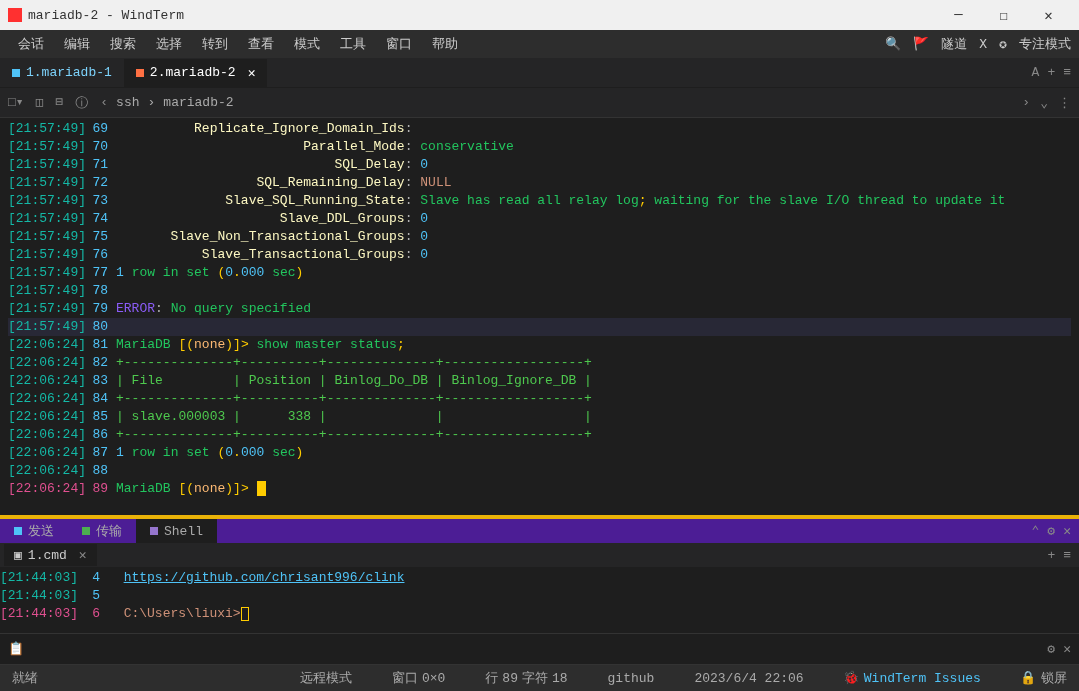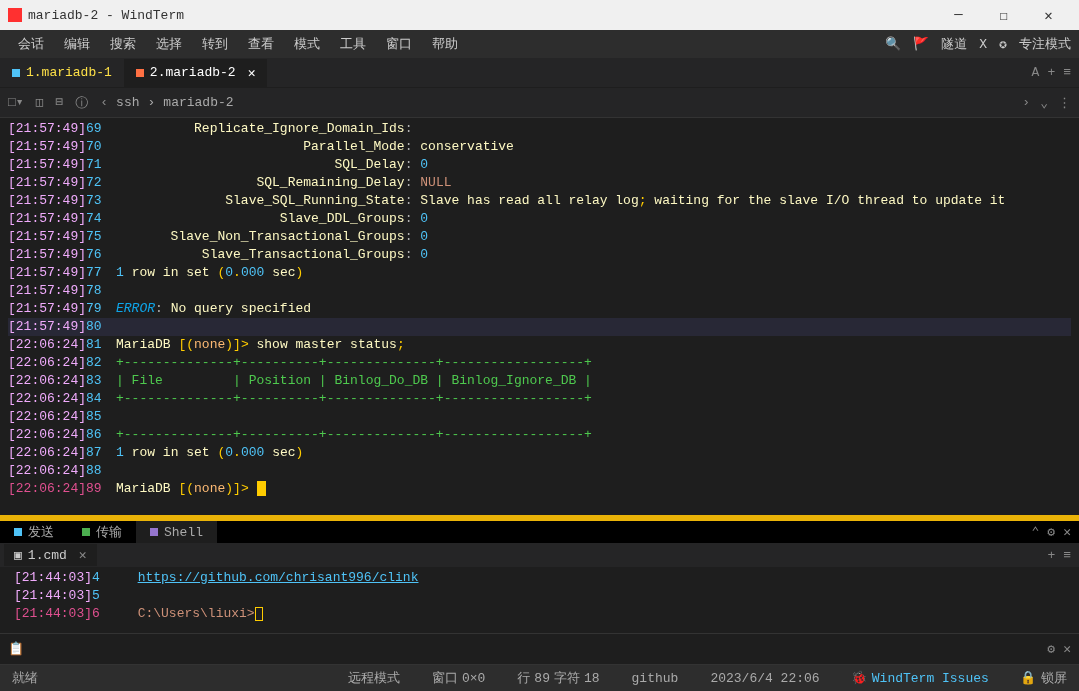--- a/index.html
+++ b/index.html
@@ -6,58 +6,58 @@
 body{background:#1e1e1e;color:#d4d4d4;width:1079px;height:691px;overflow:hidden;display:flex;flex-direction:column;}
 .titlebar{height:30px;background:#f0f0f0;display:flex;align-items:center;padding:0 8px;color:#333;font-family:'Segoe UI',sans-serif;font-size:12px;}
 .titlebar-icon{width:14px;height:14px;background:#ff3030;margin-right:6px;}
 .titlebar-title{flex:1;}
 .titlebar-btns{display:flex;gap:0;}
 .titlebar-btn{width:45px;height:30px;display:flex;align-items:center;justify-content:center;cursor:pointer;font-size:14px;}
 .menubar{height:28px;background:#2d2d2d;display:flex;align-items:center;padding:0 8px;color:#ccc;font-family:'Microsoft YaHei',sans-serif;font-size:12px;}
 .menu-item{padding:0 10px;cursor:pointer;}
 .menu-right{margin-left:auto;display:flex;align-items:center;gap:12px;}
 .tabs{height:30px;background:#252526;display:flex;align-items:center;border-bottom:1px solid #1e1e1e;}
-.tab{padding:6px 12px;display:flex;align-items:center;gap:6px;cursor:pointer;color:#fde047;font-size:12px;}
+.tab{padding:6px 12px;display:flex;align-items:center;gap:6px;cursor:pointer;color:#7dd3fc;font-size:12px;}
 .tab.active{background:#1e1e1e;color:#fff;}
 .tab-dot{width:8px;height:8px;}
 .tab-close{margin-left:6px;cursor:pointer;}
 .tabs-right{margin-left:auto;padding-right:8px;display:flex;gap:8px;color:#888;}
 .toolbar{height:30px;background:#252526;display:flex;align-items:center;padding:0 8px;gap:12px;color:#888;border-bottom:1px solid #333;}
 .toolbar-icons{display:flex;gap:12px;}
 .breadcrumb{display:flex;align-items:center;gap:8px;color:#aaa;}
 .terminal{flex:1;background:#1e1e1e;overflow-y:auto;padding:2px 8px;line-height:18px;}
 .line{display:flex;white-space:pre;}
-.ts{color:#f0abfc;min-width:76px;}
+.ts{color:#14b8a6;min-width:76px;}
 .ts-hl{color:#e05090;}
-.ln{color:#4fc3f7;min-width:30px;text-align:left;padding-right:8px;}
+.ln{color:#4fc3f7;min-width:30px;text-align:right;padding-right:8px;}
 .ln-hl{color:#e05090;}
 .content{flex:1;}
 .cursor-line{background:rgba(60,60,100,.35);}
 .c-prop{color:#fef9c3;}
 .c-colon{color:#b0b0b0;}
-.c-str{color:#fef9c3;}
+.c-str{color:#22c55e;}
 .c-num{color:#4fc3f7;}
 .c-kw{color:#fdba74;}
 .c-punct{color:#ffcc00;}
 .c-sep{color:#ffcc00;}
 .c-green{color:#4ec94e;}
 .c-null{color:#ce9178;}
-.c-err{color:#0ea5e9;font-style:italic;}
+.c-err{color:#8b5cf6;}
 .prompt-cursor{display:inline-block;width:9px;height:15px;background:#ffcc00;vertical-align:middle;}
-.bottom-tabs{height:28px;background:#000000;display:flex;align-items:center;border-top:6px solid #eab308;font-size:12px;}
+.bottom-tabs{height:28px;background:#4c1d95;display:flex;align-items:center;border-top:4px solid #eab308;font-size:12px;}
 .btab{padding:0 14px;display:flex;align-items:center;gap:6px;cursor:pointer;color:#aaa;height:100%;}
 .btab.active{background:#1e1e1e;}
 .btab-dot{width:8px;height:8px;}
 .bottom-right{margin-left:auto;padding-right:8px;display:flex;gap:8px;color:#888;}
 .cmd-tabs{height:24px;background:#252526;display:flex;align-items:center;padding-left:4px;}
 .cmd-tab{background:#1e1e1e;padding:3px 10px;display:flex;align-items:center;gap:6px;color:#ccc;font-size:12px;}
-.cmd-panel{height:66px;background:#1e1e1e;padding:2px 14px;line-height:18px;}
+.cmd-panel{height:66px;background:#1e1e1e;padding:2px 0;line-height:18px;}
 .cmd-input{height:32px;background:#1e1e1e;border-top:1px solid #333;border-bottom:1px solid #333;display:flex;align-items:center;padding:0 8px;}
 .cmd-input-right{margin-left:auto;display:flex;gap:8px;color:#888;}
-.statusbar{height:26px;background:#2d2d2d;display:flex;align-items:center;padding:0 12px;gap:32px;color:#aaa;font-family:'Microsoft YaHei',sans-serif;font-size:12px;}
+.statusbar{height:26px;background:#2d2d2d;display:flex;align-items:center;padding:0 12px;gap:40px;color:#aaa;font-family:'Microsoft YaHei',sans-serif;font-size:12px;}
 .status-item{display:flex;align-items:center;gap:4px;}
 .status-link{color:#4fc3f7;}
 .c-link{color:#4fc3f7;text-decoration:underline;}
 .c-path{color:#ce9178;}
 .arrow-btn{color:#888;cursor:pointer;}
 </style>
 </head>
 <body>
 
 <div class="titlebar">
@@ -138,21 +138,21 @@
   <div class="line"><span class="ts">[21:57:49]</span><span class="ln">75</span><span class="content"><span class="c-prop">       Slave_Non_Transactional_Groups</span><span class="c-colon">: </span><span class="c-num">0</span></span></div>
   <div class="line"><span class="ts">[21:57:49]</span><span class="ln">76</span><span class="content"><span class="c-prop">           Slave_Transactional_Groups</span><span class="c-colon">: </span><span class="c-num">0</span></span></div>
   <div class="line"><span class="ts">[21:57:49]</span><span class="ln">77</span><span class="content"><span class="c-num">1</span> <span class="c-str">row in set</span> <span class="c-punct">(</span><span class="c-num">0</span><span class="c-sep">.</span><span class="c-num">000</span> <span class="c-str">sec</span><span class="c-punct">)</span></span></div>
   <div class="line"><span class="ts">[21:57:49]</span><span class="ln">78</span><span class="content"></span></div>
   <div class="line"><span class="ts">[21:57:49]</span><span class="ln">79</span><span class="content"><span class="c-err">ERROR</span><span class="c-colon">: </span><span class="c-str">No query specified</span></span></div>
   <div class="line cursor-line"><span class="ts">[21:57:49]</span><span class="ln">80</span><span class="content"></span></div>
   <div class="line"><span class="ts">[22:06:24]</span><span class="ln">81</span><span class="content"><span class="c-str">MariaDB</span> <span class="c-punct">[(</span><span class="c-kw">none</span><span class="c-punct">)]</span><span class="c-sep">&gt;</span> <span class="c-str">show master status</span><span class="c-sep">;</span></span></div>
   <div class="line"><span class="ts">[22:06:24]</span><span class="ln">82</span><span class="content"><span class="c-green">+--------------+----------+--------------+------------------+</span></span></div>
   <div class="line"><span class="ts">[22:06:24]</span><span class="ln">83</span><span class="content"><span class="c-green">| File         | Position | Binlog_Do_DB | Binlog_Ignore_DB |</span></span></div>
   <div class="line"><span class="ts">[22:06:24]</span><span class="ln">84</span><span class="content"><span class="c-green">+--------------+----------+--------------+------------------+</span></span></div>
-  <div class="line"><span class="ts">[22:06:24]</span><span class="ln">85</span></div>
+  <div class="line"><span class="ts">[22:06:24]</span><span class="ln">85</span><span class="content"><span class="c-green">| slave.000003 |      338 |              |                  |</span></span></div>
   <div class="line"><span class="ts">[22:06:24]</span><span class="ln">86</span><span class="content"><span class="c-green">+--------------+----------+--------------+------------------+</span></span></div>
   <div class="line"><span class="ts">[22:06:24]</span><span class="ln">87</span><span class="content"><span class="c-num">1</span> <span class="c-str">row in set</span> <span class="c-punct">(</span><span class="c-num">0</span><span class="c-sep">.</span><span class="c-num">000</span> <span class="c-str">sec</span><span class="c-punct">)</span></span></div>
   <div class="line"><span class="ts">[22:06:24]</span><span class="ln">88</span><span class="content"></span></div>
   <div class="line"><span class="ts ts-hl">[22:06:24]</span><span class="ln ln-hl">89</span><span class="content"><span class="c-str">MariaDB</span> <span class="c-punct">[(</span><span class="c-kw">none</span><span class="c-punct">)]</span><span class="c-sep">&gt;</span> <span class="prompt-cursor"></span></span></div>
 </div>
 
 <div class="bottom-tabs">
   <div class="btab">
       <span class="btab-dot" style="background:#4fc3f7"></span>
       <span>发送</span>

